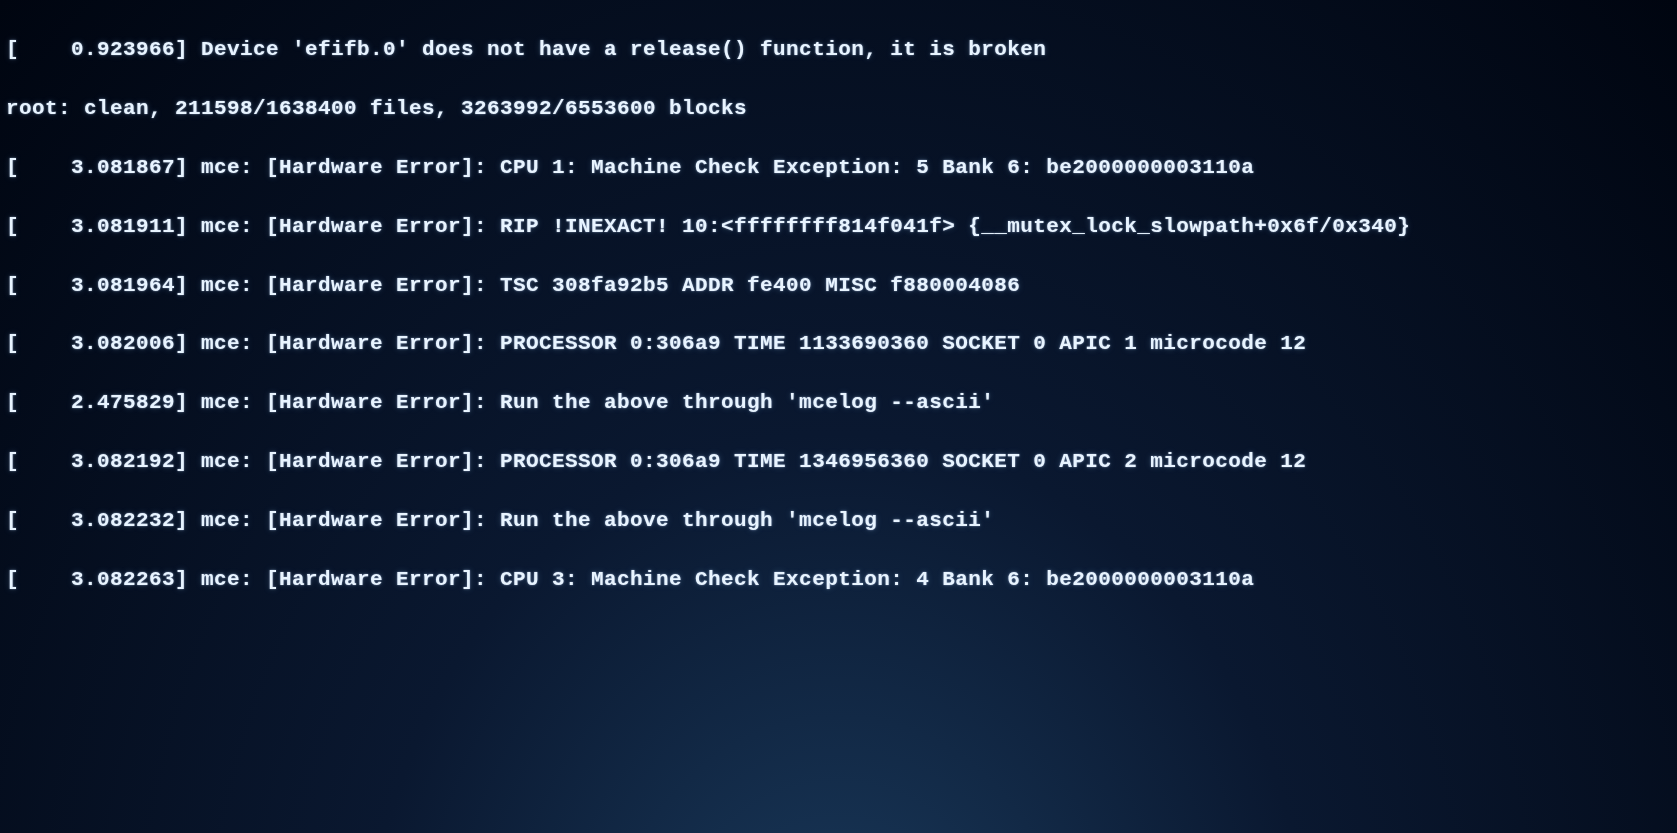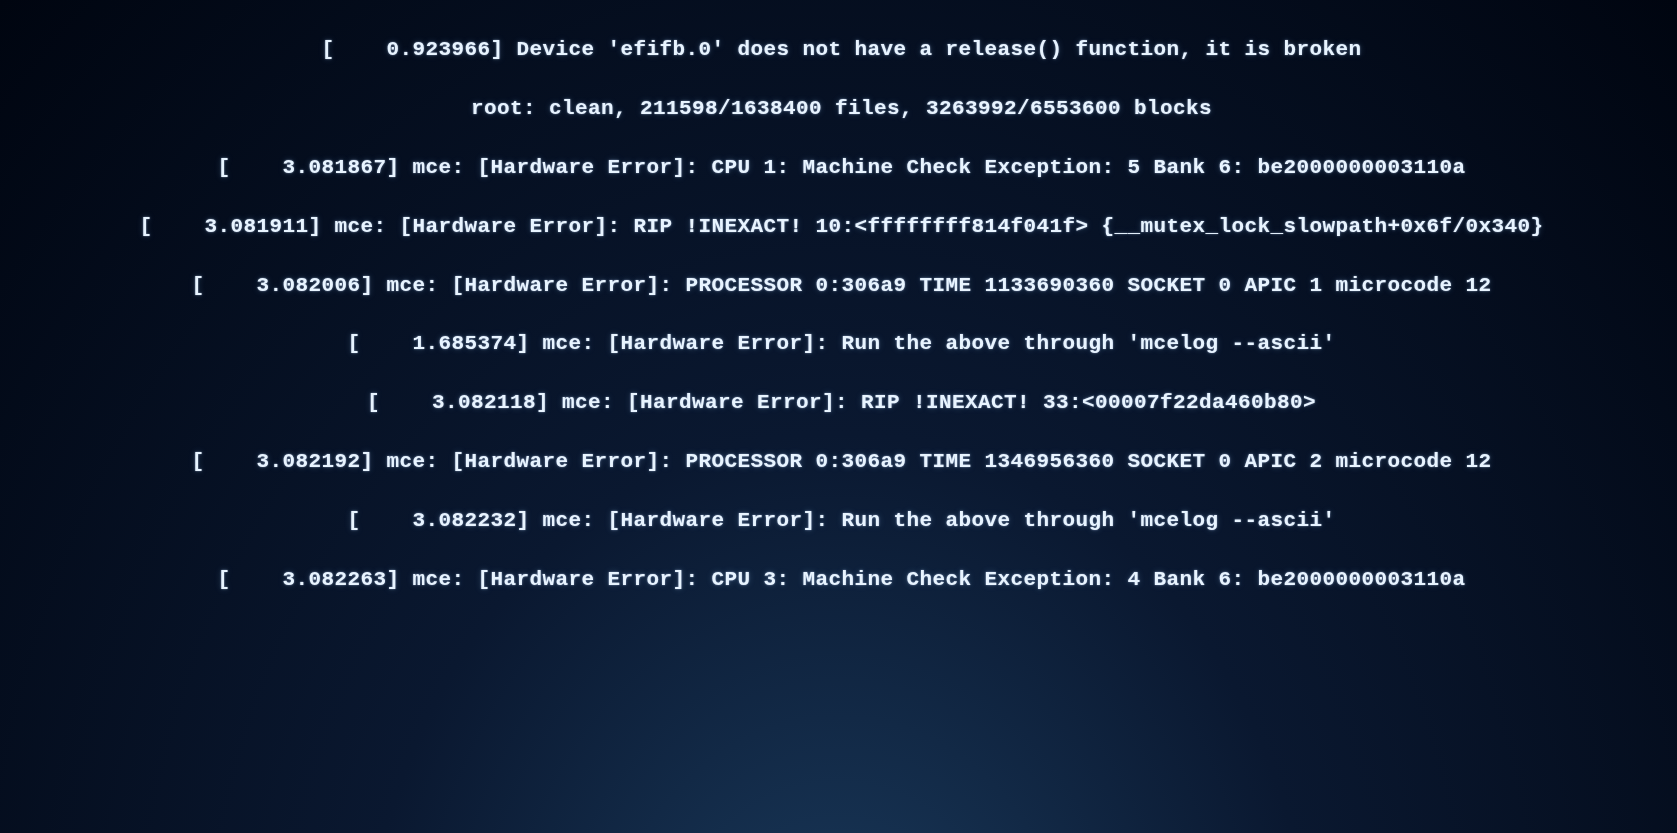--- a/index.html
+++ b/index.html
@@ -17,37 +17,36 @@
     font-weight: bold;
     color: #e8f4ff;
     white-space: pre;
     padding: 6px 0 0 6px;
     line-height: 29.4px;
     letter-spacing: 0.4px;
     text-shadow: 0 0 2px rgba(200,220,255,0.6), 0 0 6px rgba(150,200,255,0.25);
   }
   .line {
     display: block;
-    text-align: center;
   }
   @keyframes blink {
     50% { opacity: 0; }
   }
 </style>
 </head>
 <body>
 
 <div class="console">
 <span class="line">[    0.923966] Device 'efifb.0' does not have a release() function, it is broken</span>
 <span class="line">root: clean, 211598/1638400 files, 3263992/6553600 blocks</span>
 <span class="line">[    3.081867] mce: [Hardware Error]: CPU 1: Machine Check Exception: 5 Bank 6: be2000000003110a</span>
 <span class="line">[    3.081911] mce: [Hardware Error]: RIP !INEXACT! 10:&lt;ffffffff814f041f&gt; {__mutex_lock_slowpath+0x6f/0x340}</span>
+<span class="line">[    3.081964] mce: [Hardware Error]: TSC 308fa92b5 ADDR fe400 MISC f880004086</span>
 <span class="line">[    3.082006] mce: [Hardware Error]: PROCESSOR 0:306a9 TIME 1133690360 SOCKET 0 APIC 1 microcode 12</span>
-<span class="line">[    1.685374] mce: [Hardware Error]: Run the above through 'mcelog --ascii'</span>
-<span class="line">[    3.082118] mce: [Hardware Error]: RIP !INEXACT! 33:&lt;00007f22da460b80&gt;</span>
+<span class="line">[    2.475829] mce: [Hardware Error]: Run the above through 'mcelog --ascii'</span>
 <span class="line">[    3.082192] mce: [Hardware Error]: PROCESSOR 0:306a9 TIME 1346956360 SOCKET 0 APIC 2 microcode 12</span>
 <span class="line">[    3.082232] mce: [Hardware Error]: Run the above through 'mcelog --ascii'</span>
 <span class="line">[    3.082263] mce: [Hardware Error]: CPU 3: Machine Check Exception: 4 Bank 6: be2000000003110a</span>
 
 
 
 
 
 
 

